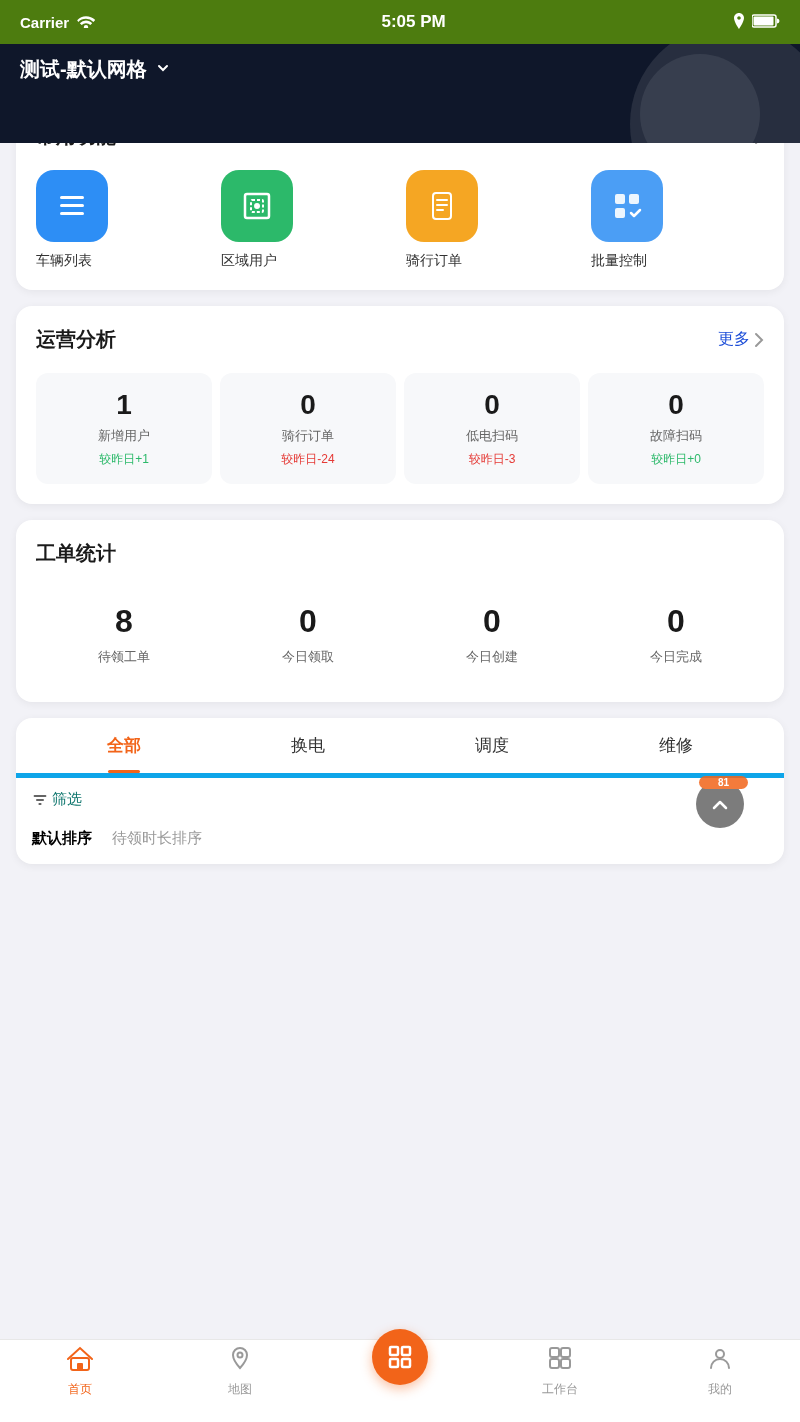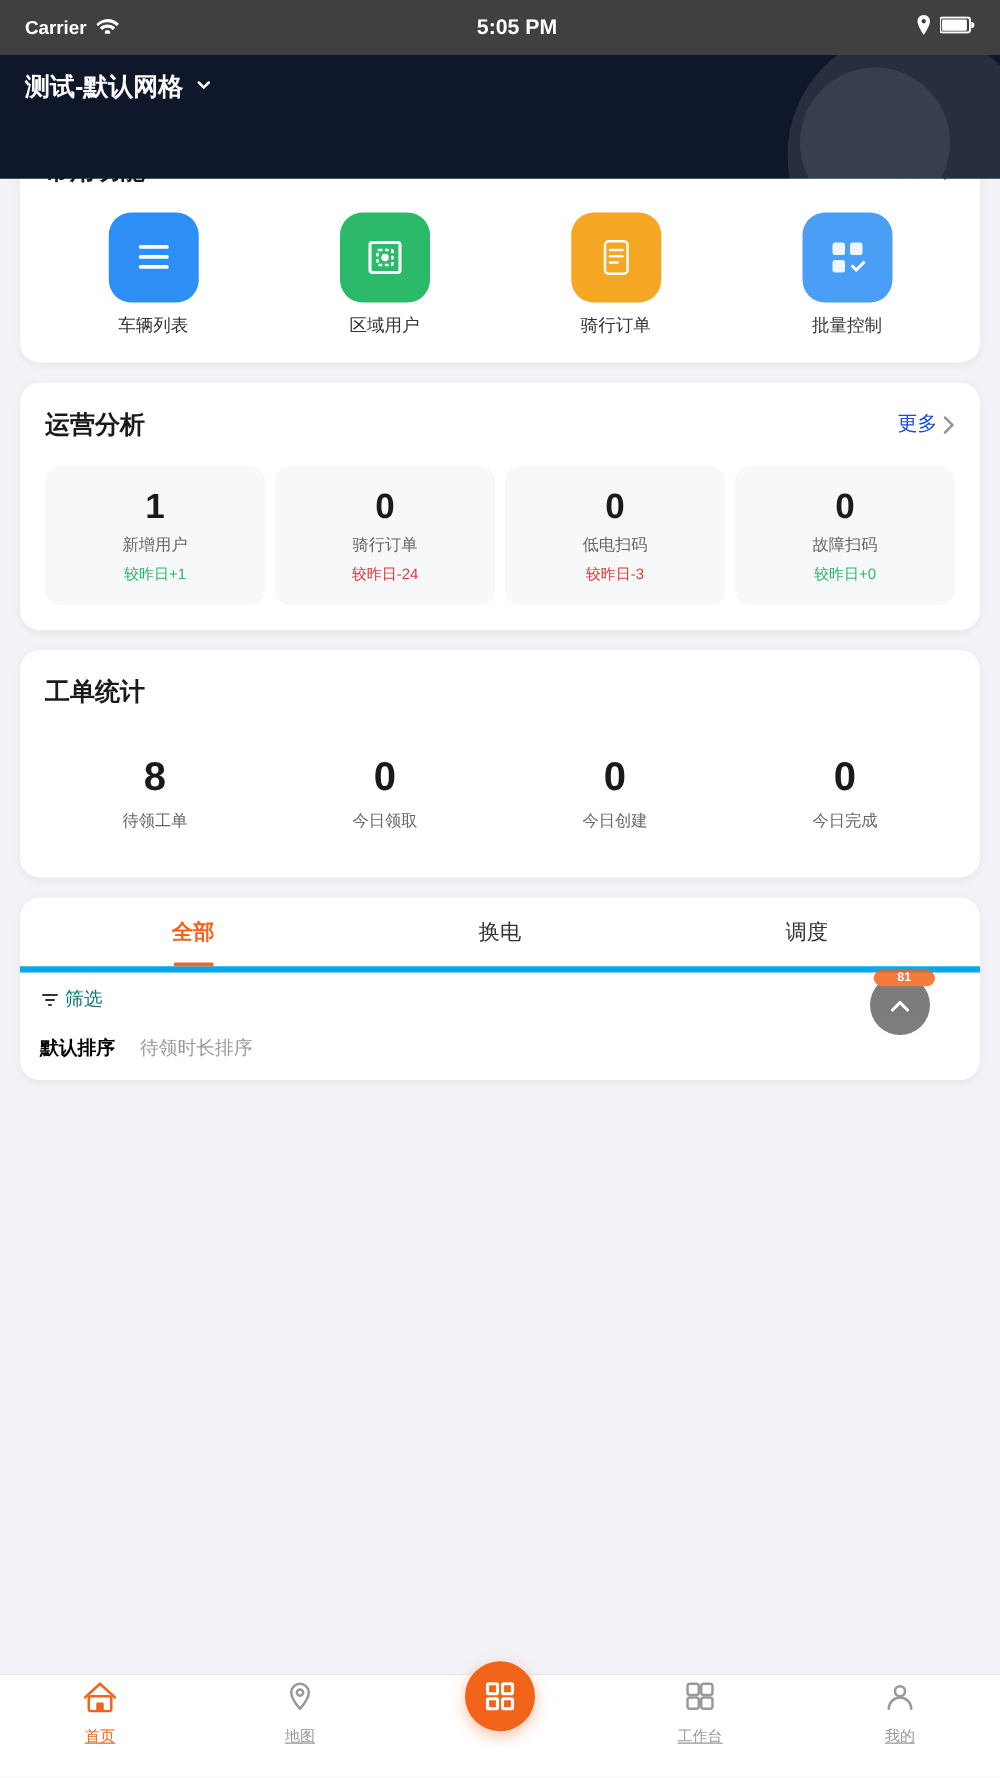--- a/index.html
+++ b/index.html
@@ -7,21 +7,21 @@
     body {
       width: 800px;
       min-height: 1422px;
       background: #f2f2f7;
       font-family: -apple-system, 'PingFang SC', 'Helvetica Neue', sans-serif;
       overflow-x: hidden;
     }
 
     
     .status-bar {
-      background: #404040;
+      background: #4d7c0f;
       height: 44px;
       display: flex;
       align-items: center;
       justify-content: space-between;
       padding: 0 20px;
       color: white;
       font-size: 15px;
       font-weight: 600;
     }
     .status-left { display: flex; align-items: center; gap: 8px; }
@@ -107,21 +107,21 @@
 
     
     .feature-grid {
       display: grid;
       grid-template-columns: repeat(4, 1fr);
       gap: 12px;
     }
     .feature-item {
       display: flex;
       flex-direction: column;
-      align-items: center;
+      align-items: flex-start;
       gap: 10px;
       cursor: pointer;
     }
     .feature-icon {
       width: 72px;
       height: 72px;
       border-radius: 18px;
       display: flex;
       align-items: center;
       justify-content: center;
@@ -336,21 +336,20 @@
       gap: 4px;
       cursor: pointer;
     }
     .nav-icon {
       font-size: 24px;
       color: #999;
     }
     .nav-label {
       font-size: 12px;
       color: #999;
-      text-decoration: underline;
     }
     .nav-item.active .nav-icon { color: #f26419; }
     .nav-item.active .nav-label { color: #f26419; }
 
     .nav-center-btn {
       flex: 1;
       display: flex;
       flex-direction: column;
       align-items: center;
       justify-content: center;
@@ -525,20 +524,21 @@
         <span class="workorder-label">今日完成</span>
       </div>
     </div>
   </div>
 
   <div class="tabs-card">
     <div class="tabs-header">
       <div class="tab-item active">全部</div>
       <div class="tab-item">换电</div>
       <div class="tab-item">调度</div>
+      <div class="tab-item">维修</div>
     </div>
     <div class="tabs-content-wrap">
       <div class="search-container">
         <div class="filter-btn">
           <svg width="16" height="16" viewBox="0 0 20 20" fill="none">
             <path d="M3 5h14M6 10h8M9 15h2" stroke="#333" stroke-width="2" stroke-linecap="round"></path>
           </svg>
           <span>筛选</span>
         </div>
       </div>

